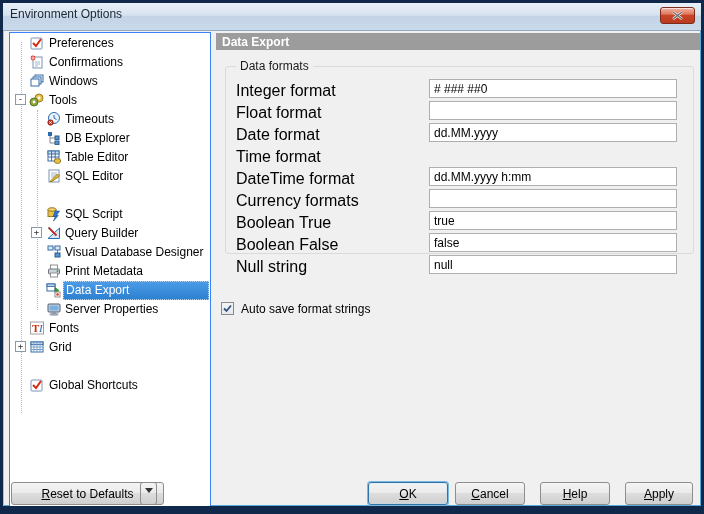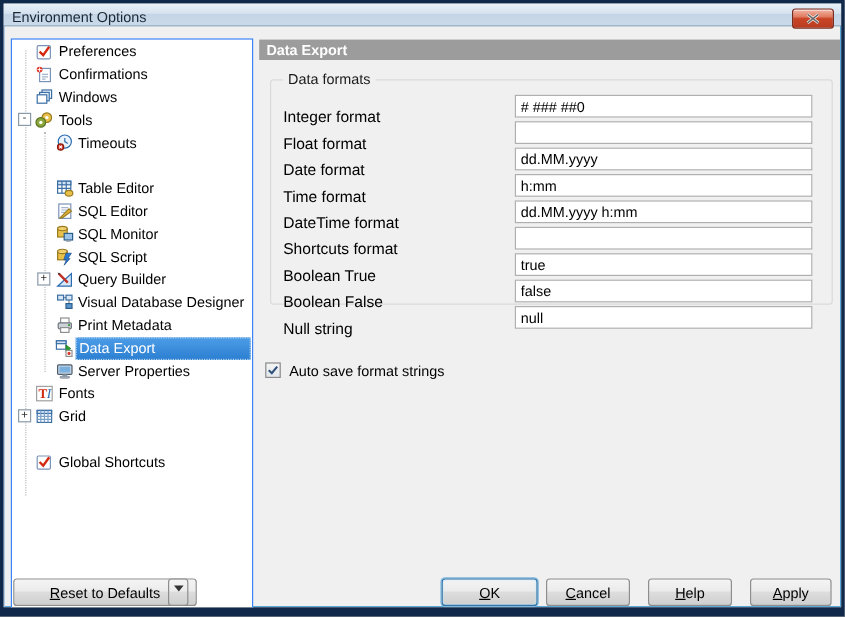--- a/index.html
+++ b/index.html
@@ -1,21 +1,21 @@
 <!DOCTYPE html>
 <html><head>
 <meta charset="utf-8">
 <style>
   html,body{margin:0;padding:0;background:#555;font-family:"Liberation Sans",sans-serif;}
   *{box-sizing:border-box;}
   .window{position:relative;width:704px;height:514px;background:#f0f0f0;
     border:3px solid #10294a;border-bottom-width:8px;overflow:hidden;
     box-shadow:inset 1px 0 0 #9fc6e4,inset -1px 0 0 #58a8da,inset 0 -1px 0 #58a8da;}
   
-  .titlebar{position:absolute;left:0;top:0;right:0;height:19px;
+  .titlebar{position:absolute;left:0;top:0;right:0;height:28px;
     background:linear-gradient(#e9f1f9 0%,#d6e2ef 45%,#c3d4e6 50%,#cbdaeb 100%);
     border-bottom:1px solid #8ea8c0;padding-left:43px;}
   .title{position:absolute;left:7px;top:4px;font-size:12px;color:#1b2733;}
   .close-btn{position:absolute;right:6px;top:4px;width:35px;height:17px;border:1px solid #7d2b1b;border-radius:3px;
     background:linear-gradient(#f3b5a6 0%,#e07a5f 40%,#c94527 50%,#bb3b20 100%);
     box-shadow:inset 0 1px 0 rgba(255,255,255,.6);display:flex;align-items:center;justify-content:center;cursor:default;}
   
   .tree{position:absolute;left:6px;top:29px;width:202px;height:508px;background:#fff;border:1px solid #3b82f6;}
   .vline{position:absolute;width:0;border-left:1px dotted #b8bcc0;}
   .trow{position:absolute;left:0;right:0;height:19px;}
@@ -26,21 +26,21 @@
   .trow.selected .tlabel{left:53px;right:1px;top:0;height:19px;padding:2px 0 0 3px;color:#fff;
     background:linear-gradient(#4d9de8,#2b7fd0);outline:1px dotted #bcd8ef;outline-offset:-1px;}
   .expander{position:absolute;width:11px;height:11px;background:#fff;border:1px solid #8a9aa8;
     font-size:9px;line-height:8px;text-align:center;color:#333;font-family:"DejaVu Sans Mono",monospace;}
   
   .phead{position:absolute;left:213px;top:30px;width:484px;height:17px;background:#9c9c9c;
     color:#fff;font-weight:bold;font-size:12px;padding:2px 0 0 6px;}
   .groupbox{position:absolute;left:222px;top:63px;width:469px;height:188px;border:1px solid #d9dadb;border-radius:3px;}
   .grouplegend{position:absolute;left:10px;top:-8px;background:#f0f0f0;padding:0 4px;font-size:12px;color:#1a1a1a;}
   .frow{position:absolute;left:0;right:0;height:20px;}
-  .flabel{position:absolute;left:10px;top:3px;font-size:13px;color:#000;margin-top:8px;}
+  .flabel{position:absolute;left:10px;top:3px;font-size:16px;color:#000;}
   .finput{position:absolute;left:203px;top:0;width:248px;height:19px;border:1px solid #afafaf;background:#fff;
     font-family:"Liberation Sans",sans-serif;font-size:12px;padding:0 4px;color:#000;}
   .checkline{position:absolute;left:218px;top:299px;height:16px;display:flex;}
   .cbox{width:13px;height:13px;border:1px solid #8a8a8a;background:linear-gradient(#f4f4f4,#e2e8ee);
     display:flex;align-items:center;justify-content:center;}
   .clabel{font-size:12px;margin-left:7px;color:#000;}
   
   .btn{position:absolute;top:479px;height:23px;border:1px solid #8e8e8e;border-radius:3px;
     background:linear-gradient(#f4f4f4 0%,#ebebeb 45%,#dddddd 50%,#cfcfcf 100%);
     font-family:"Liberation Sans",sans-serif;font-size:12px;color:#000;text-align:center;padding-top:4px;cursor:default;}
@@ -103,45 +103,45 @@
     </div>
     <div class="trow" style="top:77px">
       <span class="ticon i-child"><svg width="16" height="16" viewBox="0 0 16 16">
             <circle cx="8" cy="7" r="5.5" fill="#eaf3fc" stroke="#2b6cb0"></circle>
             <path d="M8 4 V7 L10.5 8.5" stroke="#2b6cb0" fill="none"></path>
             <circle cx="4.5" cy="11.5" r="2.6" fill="#d43a2a" stroke="#8a1a10"></circle>
             <path d="M3.3 10.3 l2.4 2.4 M5.7 10.3 l-2.4 2.4" stroke="#fff" stroke-width=".9"></path>
           </svg></span>
       <span class="tlabel l-child">Timeouts</span>
     </div>
+    <div class="trow" style="top:96px">
+      <span class="ticon i-child"><svg width="16" height="16" viewBox="0 0 16 16">
+            <path d="M4 6 V13 M4 8 H9 M4 13 H9" stroke="#808890" fill="none"></path>
+            <rect x="2" y="2" width="4" height="4" fill="#2b6cb0"></rect>
+            <rect x="9" y="6" width="4" height="3.4" fill="#5a95d0" stroke="#2b5d8a"></rect>
+            <rect x="9" y="11" width="4" height="3.4" fill="#5a95d0" stroke="#2b5d8a"></rect>
+          </svg></span>
+      <span class="tlabel l-child">DB Explorer</span>
+    </div>
     <div class="trow" style="top:115px">
       <span class="ticon i-child"><svg width="16" height="16" viewBox="0 0 16 16">
             <rect x="2" y="2" width="11" height="10" fill="#fff" stroke="#3a6ea5"></rect>
             <rect x="2" y="2" width="11" height="3" fill="#cfe0f2" stroke="#3a6ea5"></rect>
             <path d="M5.6 2 V12 M9.2 2 V12 M2 8 H13" stroke="#3a6ea5"></path>
             <ellipse cx="11.5" cy="12" rx="3.2" ry="2.4" fill="#e8c04a" stroke="#9a7c20"></ellipse>
           </svg></span>
       <span class="tlabel l-child">Table Editor</span>
     </div>
     <div class="trow" style="top:134px">
       <span class="ticon i-child"><svg width="16" height="16" viewBox="0 0 16 16">
             <rect x="3" y="2" width="10" height="12" fill="#fff" stroke="#7a93b8"></rect>
             <path d="M5 5 h6 M5 7 h6 M5 9 h4" stroke="#9fb6cc"></path>
             <path d="M4 13.5 L11.5 6 l2 2 L6 13.5 Z" fill="#e8b93c" stroke="#9a7c20"></path>
           </svg></span>
       <span class="tlabel l-child">SQL Editor</span>
-    </div>
-    <div class="trow" style="top:153px">
-      <span class="ticon i-child"><svg width="16" height="16" viewBox="0 0 16 16">
-            <rect x="2" y="3.5" width="8" height="7" fill="#e8c04a" stroke="#9a7c20"></rect>
-            <ellipse cx="6" cy="3.5" rx="4" ry="1.8" fill="#f2d070" stroke="#9a7c20"></ellipse>
-            <rect x="7.5" y="7.5" width="7" height="5.5" fill="#9cc4e8" stroke="#2b5d8a"></rect>
-            <rect x="9" y="13" width="4" height="1.4" fill="#8a9aa8"></rect>
-          </svg></span>
-      <span class="tlabel l-child">SQL Monitor</span>
     </div>
     <div class="trow" style="top:172px">
       <span class="ticon i-child"><svg width="16" height="16" viewBox="0 0 16 16">
             <rect x="2" y="3.5" width="8" height="7" fill="#e8c04a" stroke="#9a7c20"></rect>
             <ellipse cx="6" cy="3.5" rx="4" ry="1.8" fill="#f2d070" stroke="#9a7c20"></ellipse>
             <path d="M9 5 L13.5 5 L10.5 9.5 L12.3 9.5 L7.5 15 L9.3 10.5 L7.2 10.5 Z" fill="#2b78d4" stroke="#1a4c8c" stroke-width=".6"></path>
           </svg></span>
       <span class="tlabel l-child">SQL Script</span>
     </div>
     <div class="trow" style="top:191px">
@@ -230,28 +230,27 @@
     <div class="frow" style="top:34px">
       <span class="flabel">Float format</span>
       <input class="finput" value="" style="">
     </div>
     <div class="frow" style="top:56px">
       <span class="flabel">Date format</span>
       <input class="finput" value="dd.MM.yyyy" style="">
     </div>
     <div class="frow" style="top:78px">
       <span class="flabel">Time format</span>
-      <input class="finput" value="h:mm" style="">
     </div>
     <div class="frow" style="top:100px">
       <span class="flabel">DateTime format</span>
       <input class="finput" value="dd.MM.yyyy h:mm" style="">
     </div>
     <div class="frow" style="top:122px">
-      <span class="flabel">Shortcuts format</span>
+      <span class="flabel">Currency formats</span>
       <input class="finput" value="" style="">
     </div>
     <div class="frow" style="top:144px">
       <span class="flabel">Boolean True</span>
       <input class="finput" value="true" style="">
     </div>
     <div class="frow" style="top:166px">
       <span class="flabel">Boolean False</span>
       <input class="finput" value="false" style="">
     </div>

